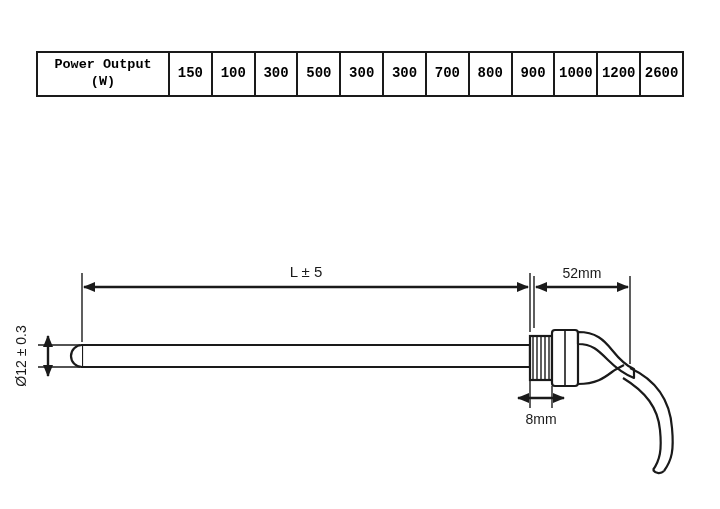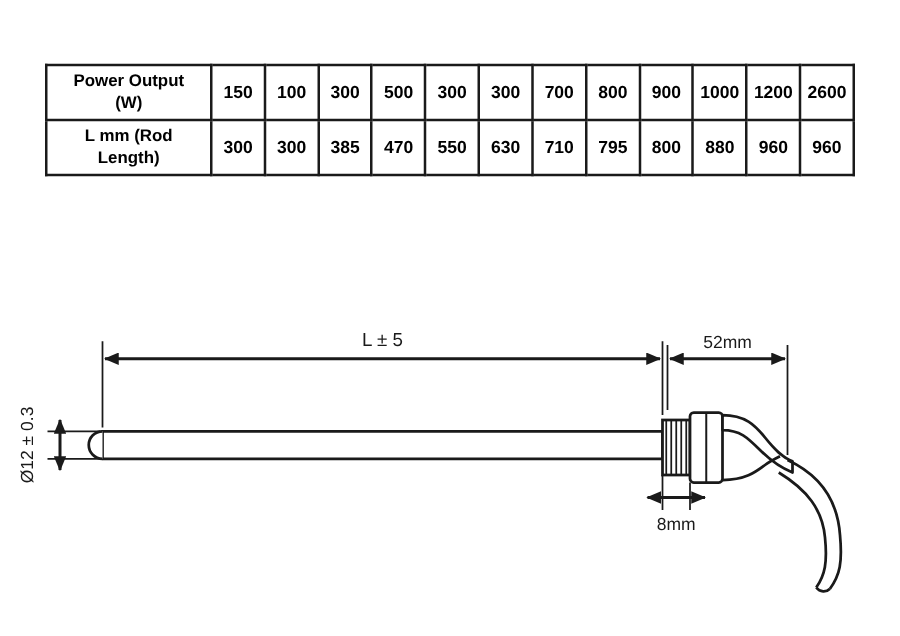--- a/index.html
+++ b/index.html
@@ -20,20 +20,21 @@
   #spec-table-wrap {
     position: absolute;
     left: 36px;
     top: 51px;
     width: 648px;
   }
   table.spec {
     border-collapse: collapse;
     table-layout: fixed;
     width: 648px;
+    font-family: Liberation Mono, monospace;
   }
   table.spec td {
     border: 2px solid #1a1a1a;
     text-align: center;
     vertical-align: middle;
     font-size: 13px;
     font-weight: bold;
     height: 26px;
     padding: 4px 0;
     line-height: 1.25;
@@ -83,38 +84,20 @@
         <td class="val">300</td>
         <td class="val">500</td>
         <td class="val">300</td>
         <td class="val">300</td>
         <td class="val">700</td>
         <td class="val">800</td>
         <td class="val">900</td>
         <td class="val">1000</td>
         <td class="val">1200</td>
         <td class="val">2600</td>
-      </tr>
-      <tr>
-        <td class="rowhead">
-          <span>L mm (Rod</span><br>
-          <span>Length)</span>
-        </td>
-        <td class="val">300</td>
-        <td class="val">300</td>
-        <td class="val">385</td>
-        <td class="val">470</td>
-        <td class="val">550</td>
-        <td class="val">630</td>
-        <td class="val">710</td>
-        <td class="val">795</td>
-        <td class="val">800</td>
-        <td class="val">880</td>
-        <td class="val">960</td>
-        <td class="val">960</td>
       </tr>
     </tbody>
   </table>
 </div>
 
 <div id="drawing">
   <svg width="720" height="269" viewBox="0 0 720 269" xmlns="http://www.w3.org/2000/svg">
     <defs>
       <marker id="arrR" markerWidth="12" markerHeight="10" refX="11" refY="5" orient="auto" markerUnits="userSpaceOnUse">
         <path d="M0,0 L12,5 L0,10 z" fill="#1a1a1a"></path>

